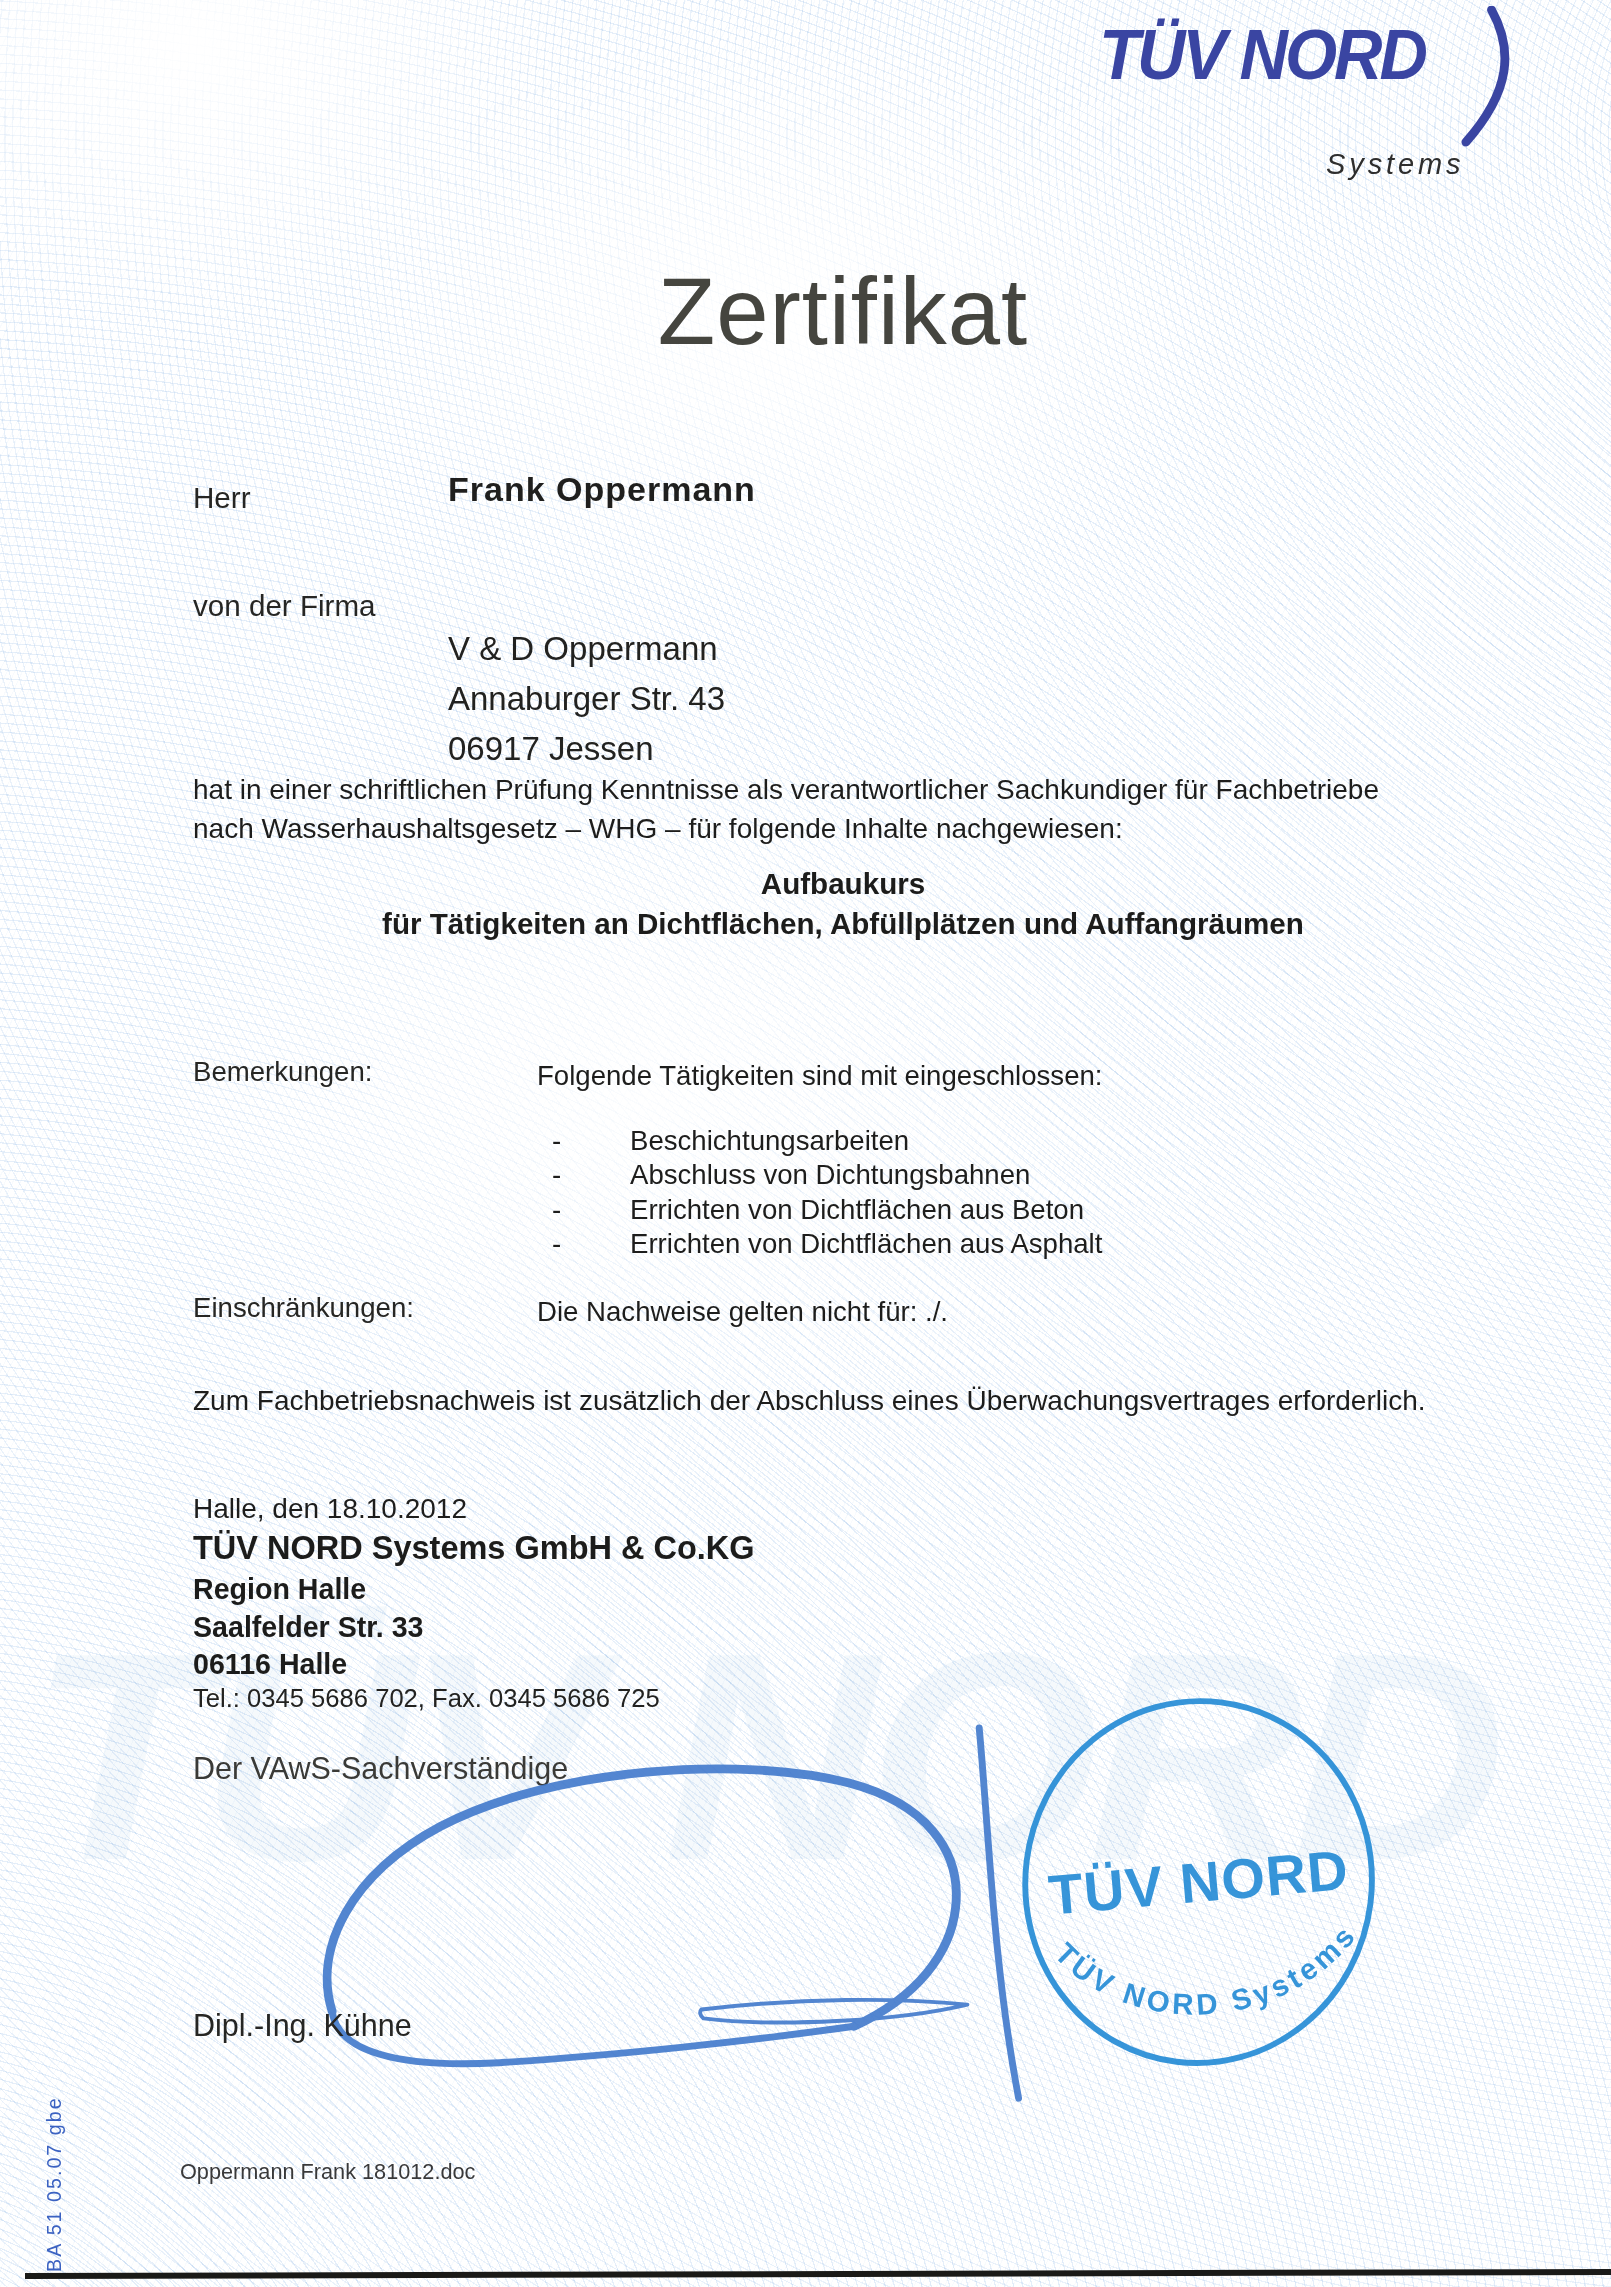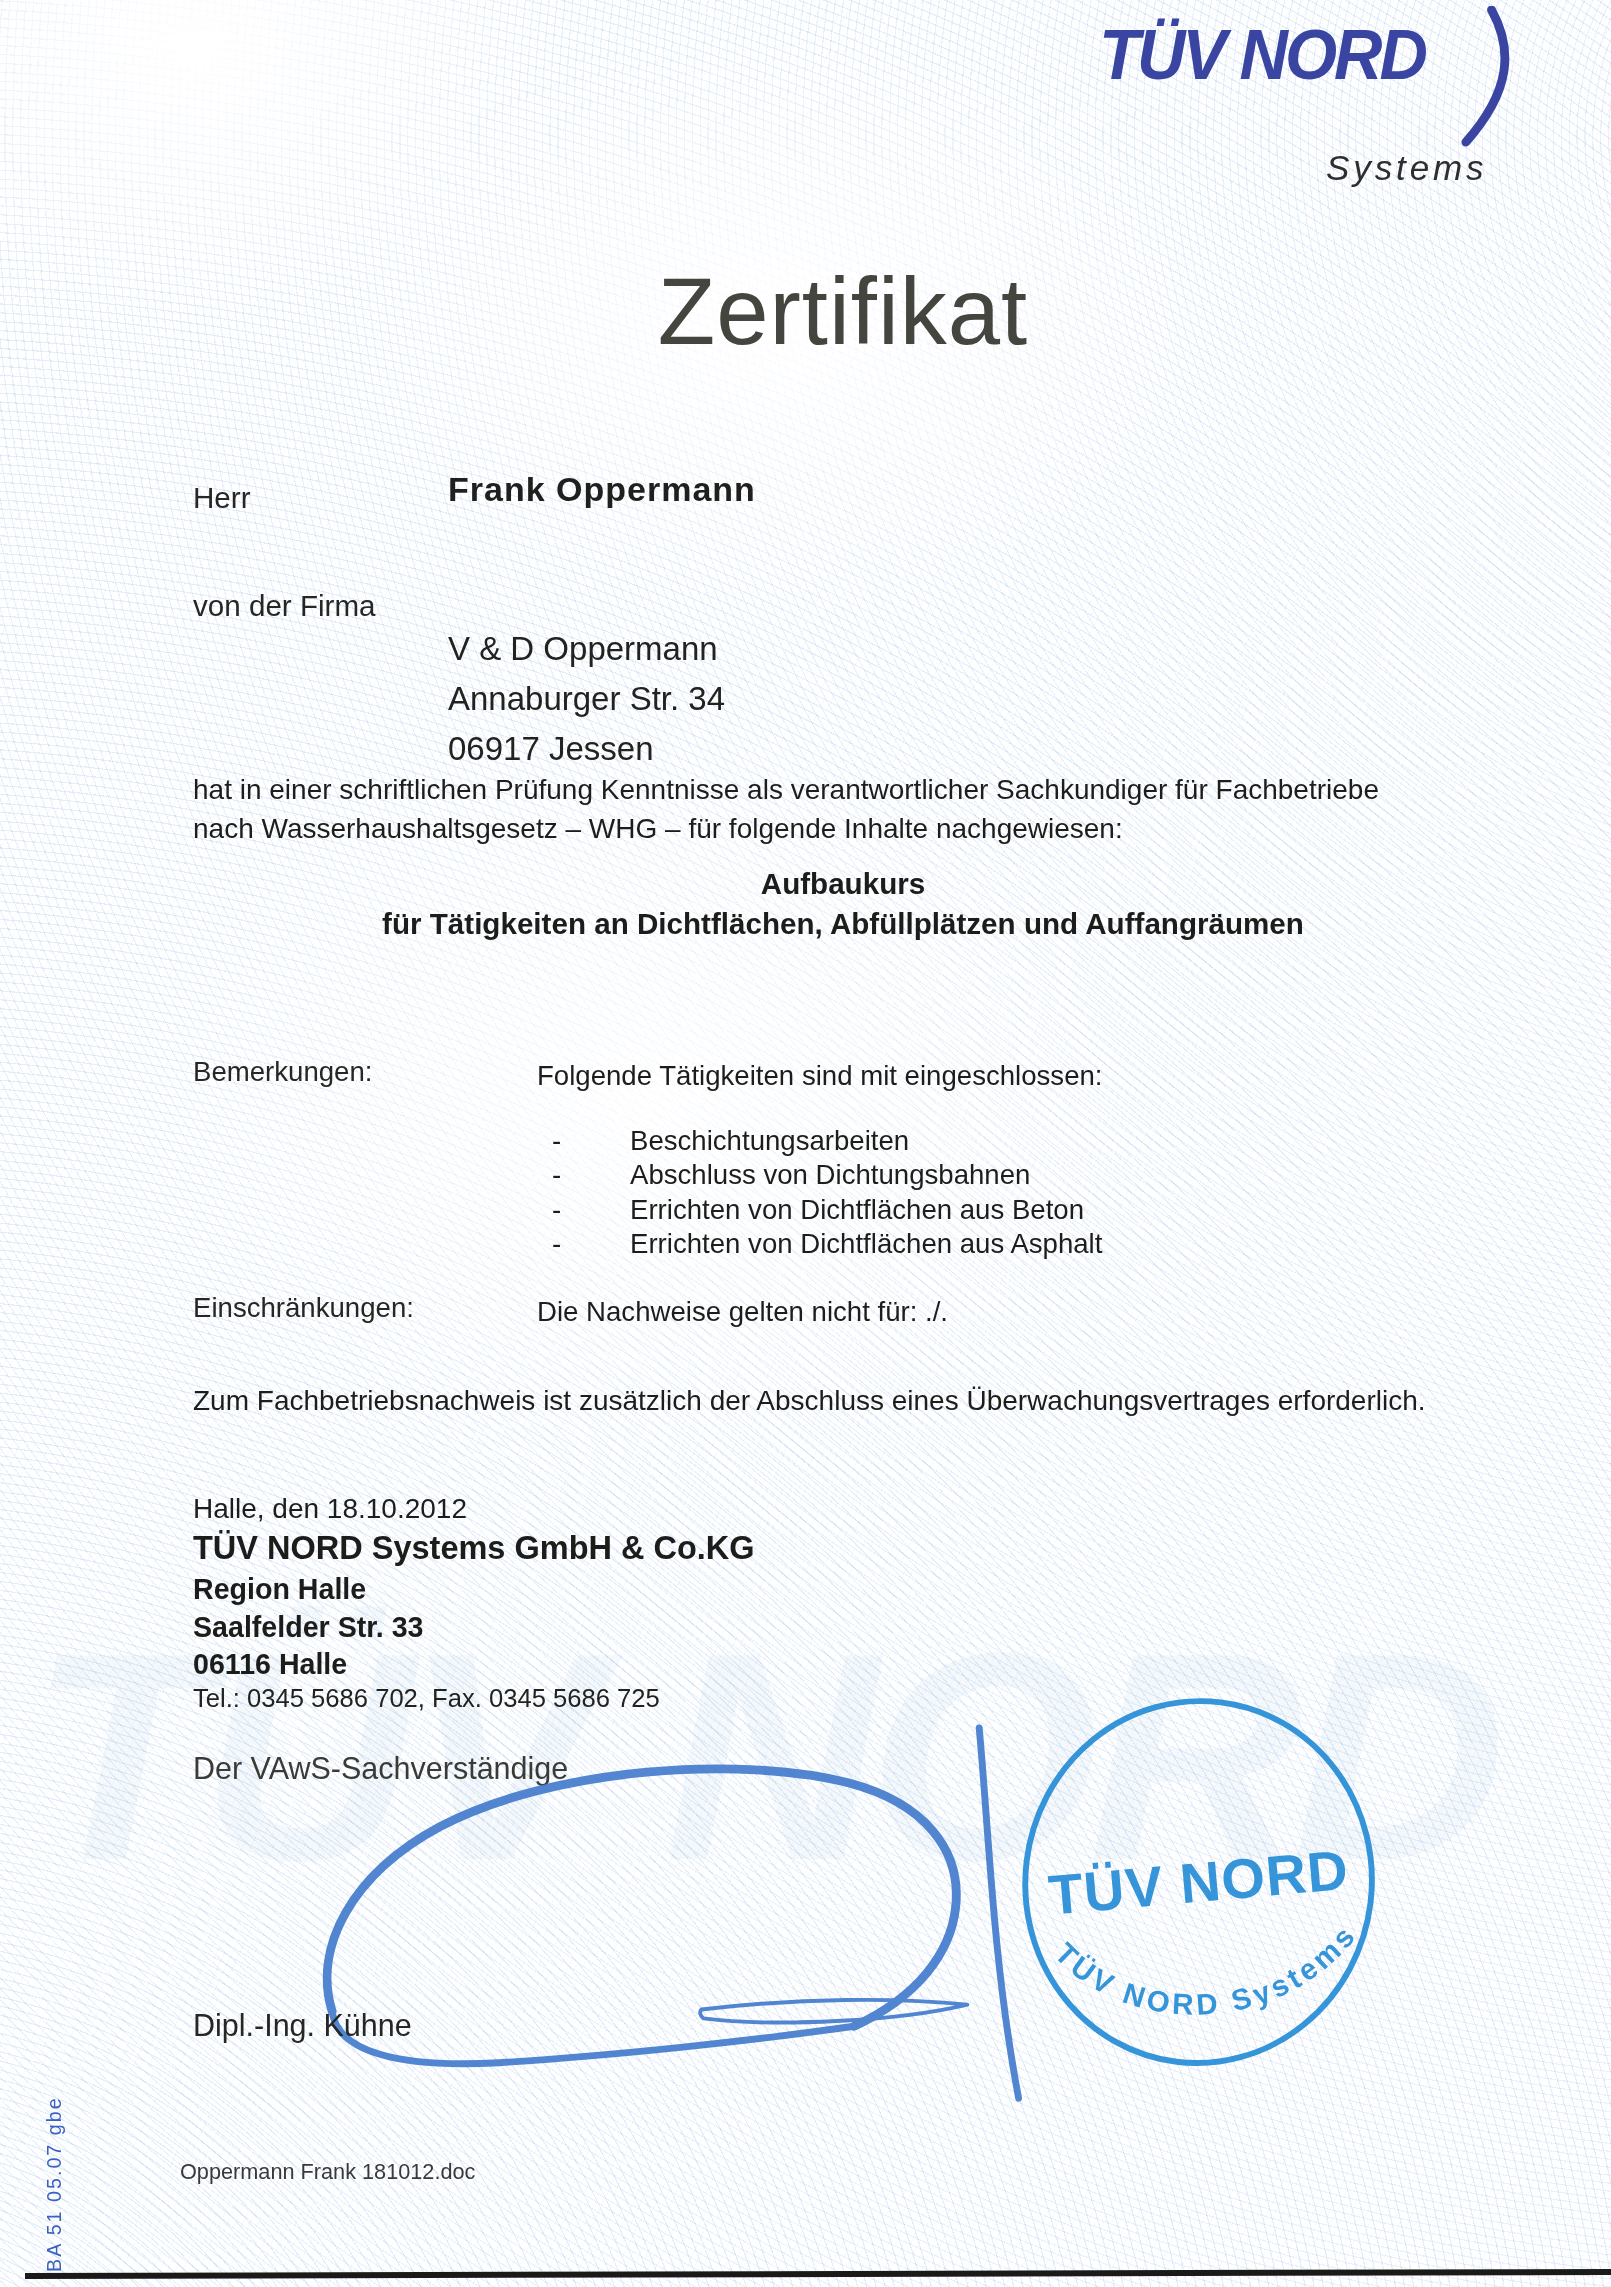--- a/index.html
+++ b/index.html
@@ -25,21 +25,21 @@
   }
   
   .brand-name {
     position:absolute; left:1099px; top:15.8px;
     font-size:67px; font-weight:800; font-style:italic; letter-spacing:-3px;
     color:#3a45a2; transform:scaleY(1.06);
   }
   .swoosh { position:absolute; left:1458px; top:5.9px; }
   .brand-sub {
     position:absolute; left:1326px; top:148px;
-    font-size:35px; font-style:italic; letter-spacing:3.9px; color:#2e2e2e;
+    font-size:29px; font-style:italic; letter-spacing:3.9px; color:#2e2e2e;
   }
   
   .title {
     position:absolute; left:193px; top:258px; width:1300px; margin:0;
     text-align:center; font-size:94px; font-weight:400; letter-spacing:1px; color:#45453f;
   }
   
   .label   { position:absolute; font-size:29.6px; color:#262624; }
   .bodytxt { position:absolute; font-size:28px; line-height:39px; color:#1d1d1c; }
   .name    { position:absolute; left:448px; top:470px; font-size:34px; font-weight:700; letter-spacing:1px; color:#1f1f1e; }
@@ -81,21 +81,21 @@
   <div class="brand-sub">Systems</div>
 
   <h1 class="title">Zertifikat</h1>
 
   <div class="label" style="left:193px; top:481px;">Herr</div>
   <div class="name">Frank Oppermann</div>
 
   <div class="label" style="left:193px; top:589px;">von der Firma</div>
   <div class="firm">
     <div>V &amp; D Oppermann</div>
-    <div>Annaburger Str. 34</div>
+    <div>Annaburger Str. 43</div>
     <div>06917 Jessen</div>
   </div>
 
   <div class="bodytxt" style="left:193px; top:770px;">
     <div>hat in einer schriftlichen Prüfung Kenntnisse als verantwortlicher Sachkundiger für Fachbetriebe</div>
     <div>nach Wasserhaushaltsgesetz – WHG – für folgende Inhalte nachgewiesen:</div>
   </div>
 
   <div class="course" style="top:867px;">Aufbaukurs</div>
   <div class="course" style="top:907px;">für Tätigkeiten an Dichtflächen, Abfüllplätzen und Auffangräumen</div>

